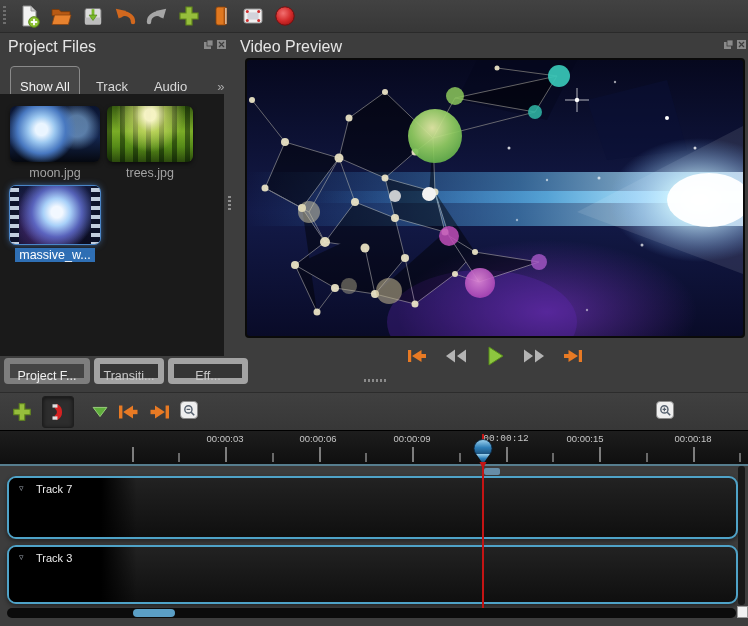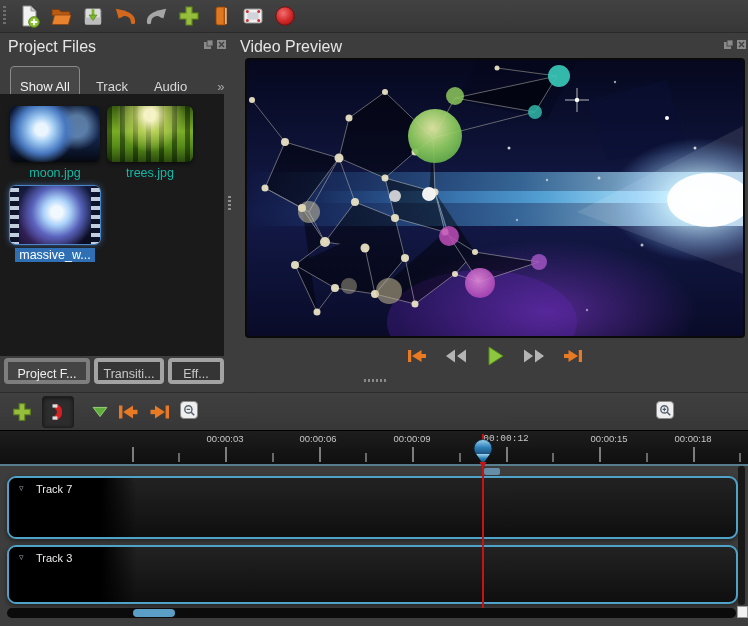--- a/index.html
+++ b/index.html
@@ -44,27 +44,27 @@
   .thumb-film { width:90px; height:58px; position:relative;
     background-image:
       radial-gradient(circle at 52% 45%, #f2f8ff 0 10%, #a8d0f8 24%, rgba(96,110,205,.85) 44%, rgba(30,30,80,0) 68%),
       radial-gradient(circle at 38% 68%, rgba(150,80,220,.5), transparent 62%),
       linear-gradient(#131a3c,#0a0c20);
     box-shadow:0 0 0 1px #4a86c8, 0 0 7px rgba(80,140,220,.8); }
   .thumb-film::before, .thumb-film::after { content:""; position:absolute; top:0; bottom:0; width:9px;
     background:repeating-linear-gradient(180deg, rgba(12,18,40,.9) 0 2px, #c2cede 2px 6px, rgba(12,18,40,.9) 6px 9px); }
   .thumb-film::before { left:0; border-radius:5px 0 0 5px; }
   .thumb-film::after { right:0; border-radius:0 5px 5px 0; }
-  .file-label { display:inline-block; margin-top:4px; font-size:12.5px; color:#14b8a6; }
+  .file-label { display:inline-block; margin-top:4px; font-size:12.5px; color:#a3a3a3; }
   .file-label.selected { background:#2f6fb4; color:#fff; padding:0 4px; }
   .side-splitter { position:absolute; left:228px; top:196px; width:3px; height:16px;
     background:repeating-linear-gradient(180deg,#909090 0 2px, transparent 2px 4px); cursor:col-resize; }
   
   .btab { position:absolute; top:358px; height:26px; line-height:24px; text-align:center;
-    font-size:12.5px; color:#c8c8c8; background:#353535; border:4px solid #a3a3a3; border-radius:4px; cursor:pointer; }
+    font-size:12.5px; color:#c8c8c8; background:#353535; border:6px solid #a3a3a3; border-radius:4px; cursor:pointer; }
   .btab.active { background:#444; border-color:#7e7e7e; color:#efefef; }
   
   .video-wrap { position:absolute; left:245px; top:58px; width:500px; height:280px; background:#0a0a0a;
     border-radius:4px; padding:2px; }
   .video-wrap svg { display:block; border-radius:3px; }
   .transport { position:absolute; left:246px; top:341px; width:498px; height:30px;
     display:flex; align-items:center; justify-content:center; gap:9px; }
   .pbtn { border:none; background:transparent; padding:0; width:30px; height:26px;
     display:flex; align-items:center; justify-content:center; cursor:pointer; }
   .center-grip { position:absolute; left:364px; top:379px; width:22px; height:3px;
@@ -234,21 +234,21 @@
     </div>
     <div class="file" style="left:10px; top:92px; width:90px;">
       <div class="thumb thumb-film"></div>
       <span class="file-label selected">massive_w...</span>
     </div>
   </div>
   <div class="side-splitter"></div>
 
   <span class="btab active" style="left:4px; width:86px;">Project F...</span>
   <span class="btab" style="left:94px; width:70px;">Transiti...</span>
-  <span class="btab" style="left:168px; width:56px;">Eff...</span>
+  <span class="btab" style="left:168px; width:80px;">Eff...</span>
 
   <div class="video-wrap">
     <svg width="496" height="276" viewBox="0 0 496 276">
       <defs>
         <linearGradient id="vbg" x1="0" y1="0" x2="0" y2="1">
           <stop offset="0%" stop-color="#06081e"></stop>
             <stop offset="55%" stop-color="#131a48"></stop>
             <stop offset="100%" stop-color="#090b28"></stop>
         </linearGradient>
         <linearGradient id="streak" x1="0" y1="0" x2="1" y2="0">
@@ -456,21 +456,21 @@
       </svg>
     </button>
 
   </div>
 
   <div class="ruler">
     <span class="rlabel" style="left:225px;">00:00:03</span>
     <span class="rlabel" style="left:318px;text-align:center;">00:00:06</span>
     <span class="rlabel" style="left:412px;">00:00:09</span>
     <span class="rlabel" style="left:506px;font-family:Liberation Mono, monospace;">00:00:12</span>
-    <span class="rlabel" style="left:609px;">00:00:15</span>
+    <span class="rlabel" style="left:585px;">00:00:15</span>
     <span class="rlabel" style="left:693px;">00:00:18</span>
     <div>
         <div class="tick major" style="left: 131.5px;"></div>
         <div class="tick minor" style="left: 178.25px;"></div>
         <div class="tick major" style="left: 225px;"></div>
         <div class="tick minor" style="left: 271.75px;"></div>
         <div class="tick major" style="left: 318.5px;"></div>
         <div class="tick minor" style="left: 365.25px;"></div>
         <div class="tick major" style="left: 412px;"></div>
         <div class="tick minor" style="left: 458.75px;"></div>

